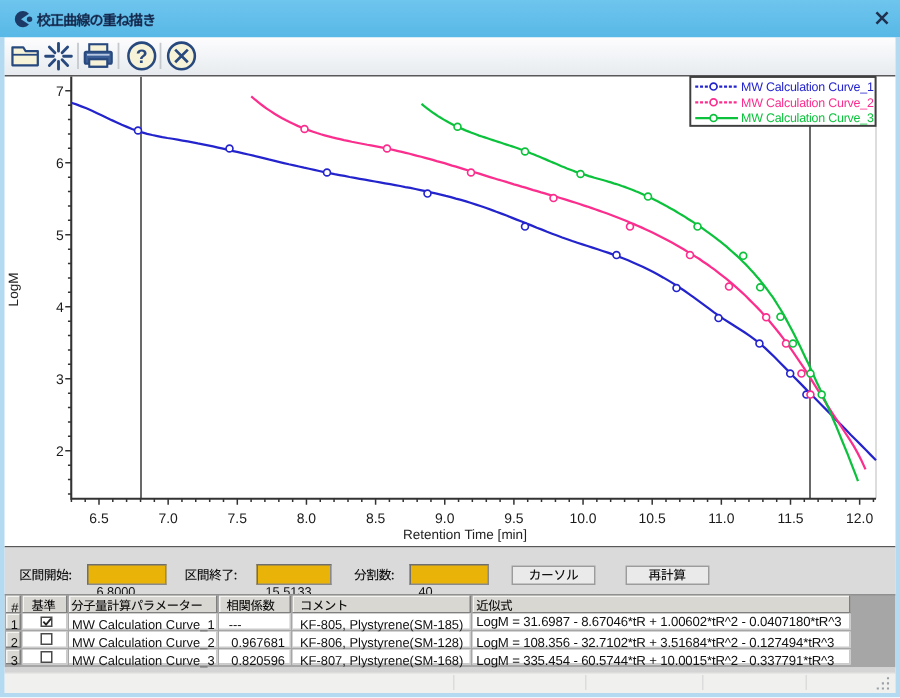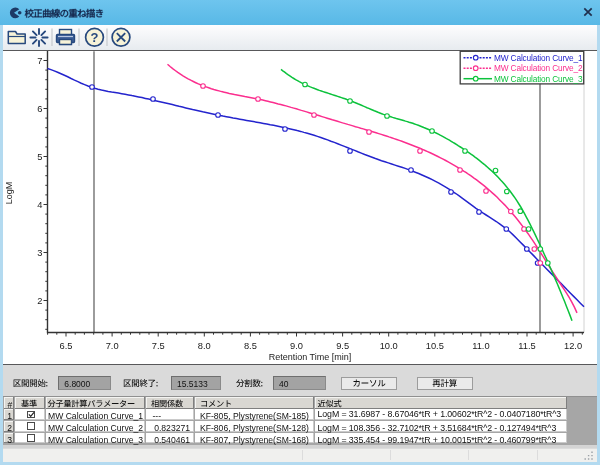--- a/index.html
+++ b/index.html
@@ -3,21 +3,21 @@
 *{margin:0;padding:0;box-sizing:border-box}
 body{width:600px;height:465px;position:relative;overflow:hidden;font-family:"Liberation Sans",sans-serif;background:#fff}
 .abs{position:absolute}
 #titlebar{left:0;top:0;width:600px;height:25px;background:linear-gradient(#6ec5ee,#58b8e6)}
 #winL{left:0;top:25px;width:3px;height:437px;background:#b3daf0}
 #winR{left:597px;top:25px;width:3px;height:437px;background:#b3daf0}
 #winB{left:0;top:462px;width:600px;height:3px;background:#b3daf0}
 #toolbar{left:3px;top:25px;width:594px;height:25px;background:linear-gradient(#fdfdfe,#e7ebef)}
 #chart{left:3px;top:50px;width:594px;height:315px;background:#fff;border-top:1.6px solid #58585a;border-bottom:1.6px solid #58585a}
 #ctrl{left:3px;top:365px;width:594px;height:31px;background:#dadada}
-.inp{position:absolute;background:#a3a3a3;border:1px solid #8a8a8a;border-top-color:#6e6e6e;border-left-color:#6e6e6e;font-size:8.5px;color:#111;padding:2px 0 0 5px}
+.inp{position:absolute;background:#eab308;border:1px solid #8a8a8a;border-top-color:#6e6e6e;border-left-color:#6e6e6e;font-size:8.5px;color:#111;padding:12px 0 0 5px}
 .btn{position:absolute;background:#eaeaea;border:1px solid #9c9c9c;height:13px}
 #tablebg{left:3px;top:395.5px;width:594px;height:49px;background:#a6a6a6;border-top:1px solid #909090}
 #gap{left:3px;top:444.5px;width:594px;height:3.5px;background:#d4d4d4}
 #status{left:3px;top:448px;width:594px;height:14px;background:#f0f0ee;border-top:1px solid #dcdcdc}
 .ss{position:absolute;top:450px;width:1px;height:10px;background:#dcdcdc}
 .hc{position:absolute;background:#d9d7d2;border-right:1px solid #7f7f7f;border-bottom:1px solid #7f7f7f;box-shadow:inset 1px 1px 0 #f4f4f2}
 .dc{position:absolute;background:#fff;border-right:1px solid #cacaca;border-bottom:1px solid #cacaca}
 .t{position:absolute;font-size:8.6px;color:#111;white-space:pre;line-height:10px}
 .f{font-size:8.8px;letter-spacing:-0.1px}
 .cb{position:absolute;width:7.8px;height:7.8px;background:#fff;border:1px solid #4a4a4a}
@@ -54,35 +54,35 @@
 <div class="t f" style="left:317.5px;top:409px">LogM = 31.6987 - 8.67046*tR + 1.00602*tR^2 - 0.0407180*tR^3</div>
 <div class="hc" style="left:4px;top:421.1px;width:9.5px;height:10.7px"></div>
 <div class="t" style="left:0;top:422.9px;width:12px;text-align:right">2</div>
 <div class="dc" style="left:14.5px;top:421.1px;width:30.5px;height:10.7px"></div>
 <div class="dc" style="left:46px;top:421.1px;width:99px;height:10.7px"></div>
 <div class="dc" style="left:146px;top:421.1px;width:48px;height:10.7px"></div>
 <div class="dc" style="left:195px;top:421.1px;width:118.5px;height:10.7px"></div>
 <div class="dc" style="left:314.5px;top:421.1px;width:252.5px;height:10.7px"></div>
 <div class="cb" style="left:27.3px;top:422.2px"></div>
 <div class="t" style="left:48px;top:422.9px">MW Calculation Curve_2</div>
-<div class="t" style="left:146px;top:422.9px;width:44px;text-align:right">0.823271</div>
+<div class="t" style="left:146px;top:422.9px;width:44px;text-align:right">0.967681</div>
 <div class="t" style="left:200px;top:422.9px">KF-806, Plystyrene(SM-128)</div>
 <div class="t f" style="left:317.5px;top:422.9px">LogM = 108.356 - 32.7102*tR + 3.51684*tR^2 - 0.127494*tR^3</div>
 <div class="hc" style="left:4px;top:432.8px;width:9.5px;height:10.7px"></div>
 <div class="t" style="left:0;top:434.6px;width:12px;text-align:right">3</div>
 <div class="dc" style="left:14.5px;top:432.8px;width:30.5px;height:10.7px"></div>
 <div class="dc" style="left:46px;top:432.8px;width:99px;height:10.7px"></div>
 <div class="dc" style="left:146px;top:432.8px;width:48px;height:10.7px"></div>
 <div class="dc" style="left:195px;top:432.8px;width:118.5px;height:10.7px"></div>
 <div class="dc" style="left:314.5px;top:432.8px;width:252.5px;height:10.7px"></div>
 <div class="cb" style="left:27.3px;top:433.9px"></div>
 <div class="t" style="left:48px;top:434.6px">MW Calculation Curve_3</div>
-<div class="t" style="left:146px;top:434.6px;width:44px;text-align:right">0.540461</div>
+<div class="t" style="left:146px;top:434.6px;width:44px;text-align:right">0.820596</div>
 <div class="t" style="left:200px;top:434.6px">KF-807, Plystyrene(SM-168)</div>
-<div class="t f" style="left:317.5px;top:434.6px">LogM = 335.454 - 99.1947*tR + 10.0015*tR^2 - 0.460799*tR^3</div>
+<div class="t f" style="left:317.5px;top:434.6px">LogM = 335.454 - 60.5744*tR + 10.0015*tR^2 - 0.337791*tR^3</div>
 <div class="abs" id="gap"></div>
 <div class="abs" id="status"></div>
 <div class="ss" style="left:302px"></div>
 <div class="ss" style="left:390px"></div>
 <div class="ss" style="left:468px"></div>
 <div class="ss" style="left:537px"></div>
 <div class="abs" id="winL"></div>
 <div class="abs" id="winR"></div>
 <div class="abs" id="winB"></div>
 <svg class="ov" viewBox="0 0 600 465">

